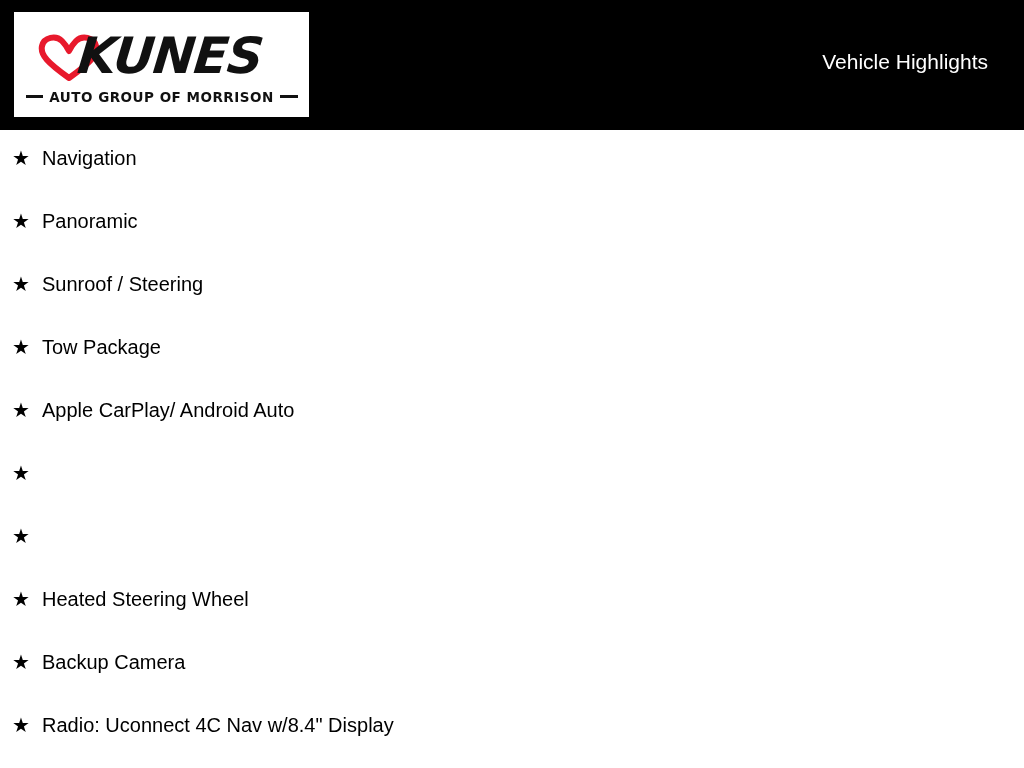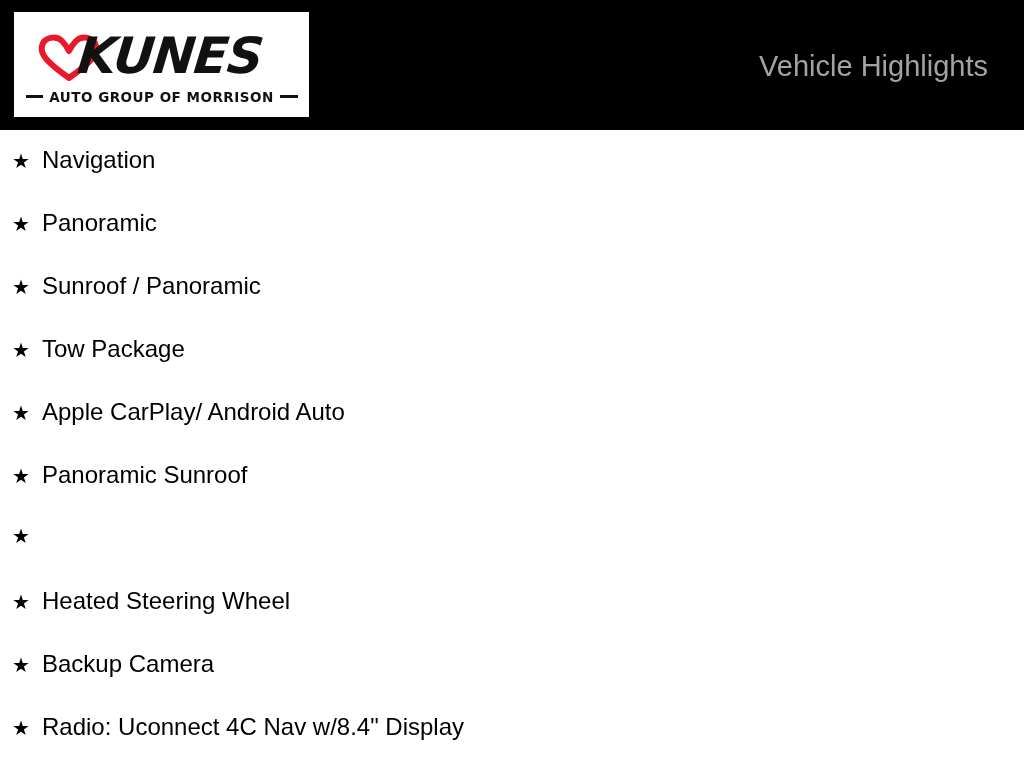--- a/index.html
+++ b/index.html
@@ -90,22 +90,22 @@
     letter-spacing: 0.5px;
     color: #111111;
     padding: 0 6px;
     white-space: nowrap;
   }
 
   .header-title {
     position: absolute;
     right: 36px;
     top: 50px;
-    color: #a3a3a3;
-    font-size: 29px;
+    color: #ffffff;
+    font-size: 21px;
     font-family: "Liberation Sans", sans-serif;
     white-space: nowrap;
   }
 
   
   .highlights {
     list-style: none;
     margin: 0;
     padding: 18px 0 0 0;
   }
@@ -121,21 +121,21 @@
   .bullet-star {
     width: 30px;
     flex: 0 0 30px;
     font-size: 20px;
     line-height: 1;
     color: #000000;
     text-align: left;
   }
 
   .highlight-label {
-    font-size: 24px;
+    font-size: 20px;
     line-height: 1;
     color: #000000;
     white-space: nowrap;
   }
 </style>
 </head>
 <body>
 
 <div class="header">
 
@@ -160,33 +160,32 @@
   <li class="highlight-item">
     <span class="bullet-star">★</span>
     <span class="highlight-label">Navigation</span>
   </li>
   <li class="highlight-item">
     <span class="bullet-star">★</span>
     <span class="highlight-label">Panoramic</span>
   </li>
   <li class="highlight-item">
     <span class="bullet-star">★</span>
-    <span class="highlight-label">Sunroof / Panoramic</span>
+    <span class="highlight-label">Sunroof / Steering</span>
   </li>
   <li class="highlight-item">
     <span class="bullet-star">★</span>
     <span class="highlight-label">Tow Package</span>
   </li>
   <li class="highlight-item">
     <span class="bullet-star">★</span>
     <span class="highlight-label">Apple CarPlay/ Android Auto</span>
   </li>
   <li class="highlight-item">
     <span class="bullet-star">★</span>
-    <span class="highlight-label">Panoramic Sunroof</span>
   </li>
   <li class="highlight-item">
     <span class="bullet-star">★</span>
   </li>
   <li class="highlight-item">
     <span class="bullet-star">★</span>
     <span class="highlight-label">Heated Steering Wheel</span>
   </li>
   <li class="highlight-item">
     <span class="bullet-star">★</span>

